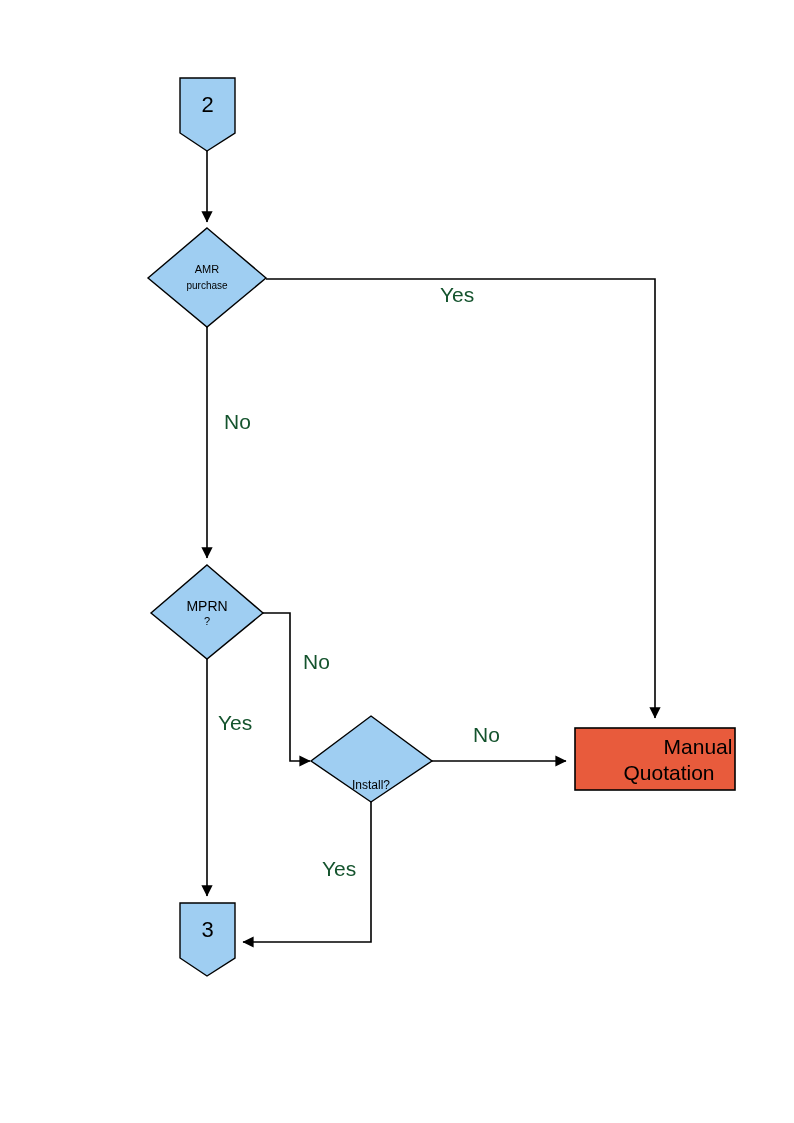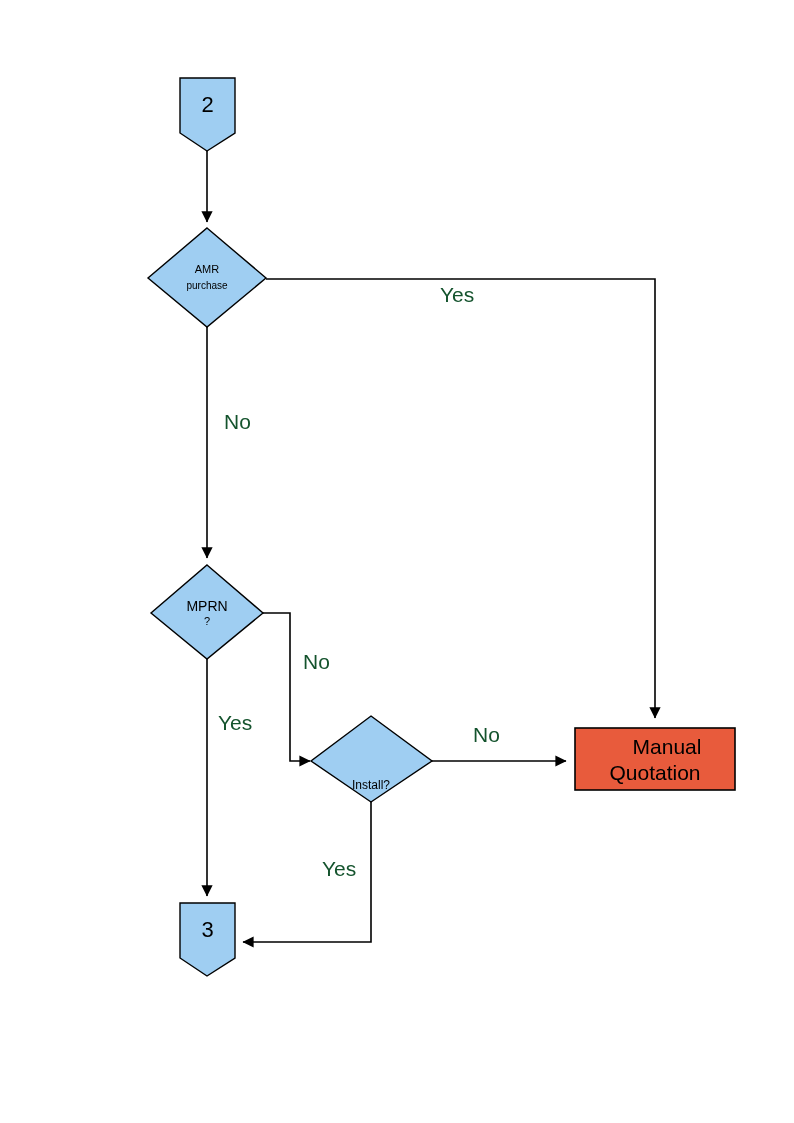--- a/index.html
+++ b/index.html
@@ -83,22 +83,22 @@
 <div class="node-label lbl-term" style="left:180px; top:92px; width:55px;">2</div>
 
 <div class="node-label lbl-amr-1" style="left:152px; top:263px; width:110px;">AMR</div>
 <div class="node-label lbl-amr-2" style="left:152px; top:280px; width:110px;">purchase</div>
 
 <div class="node-label lbl-mprn-1" style="left:152px; top:598px; width:110px;">MPRN</div>
 <div class="node-label lbl-mprn-2" style="left:152px; top:615px; width:110px;">?</div>
 
 <div class="node-label lbl-install" style="left:316px; top:753px; width:110px;margin-top:26px;">Install?</div>
 
-<div class="node-label lbl-manual" style="left:575px; top:734px; width:184px;">Manual</div>
-<div class="node-label lbl-manual" style="left:575px; top:760px; width:160px;">Quotation</div>
+<div class="node-label lbl-manual" style="left:606px; top:734px; width:184px;">Manual</div>
+<div class="node-label lbl-manual" style="left:575px; top:760px; width:160px;padding-left:14px;">Quotation</div>
 
 <div class="node-label lbl-term" style="left:180px; top:917px; width:55px;">3</div>
 
 <div class="edge-label" style="left:440px; top:283px;">Yes</div>
 
 <div class="edge-label" style="left:224px; top:410px;">No</div>
 
 <div class="edge-label" style="left:303px; top:650px;">No</div>
 
 <div class="edge-label" style="left:218px; top:711px;">Yes</div>

